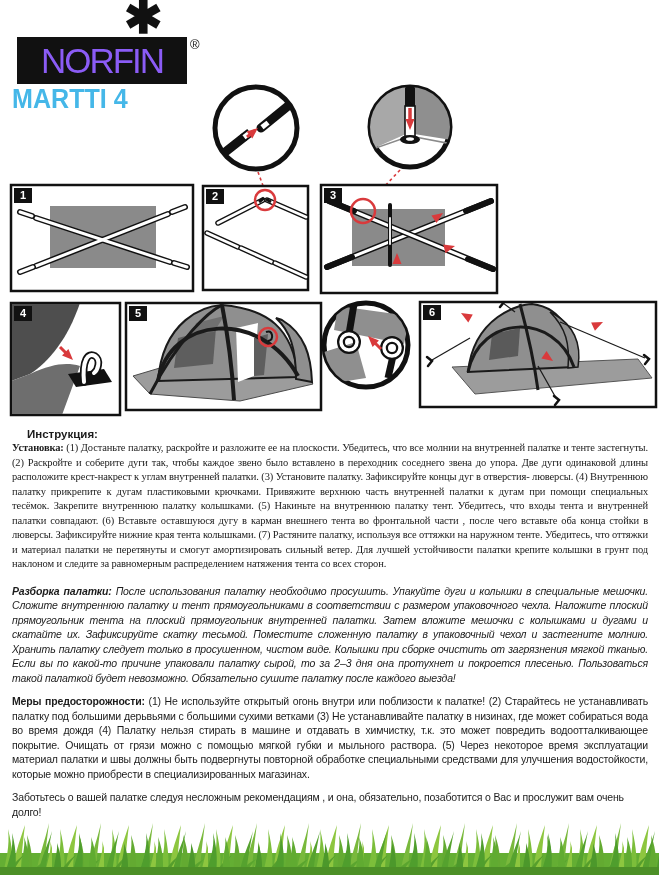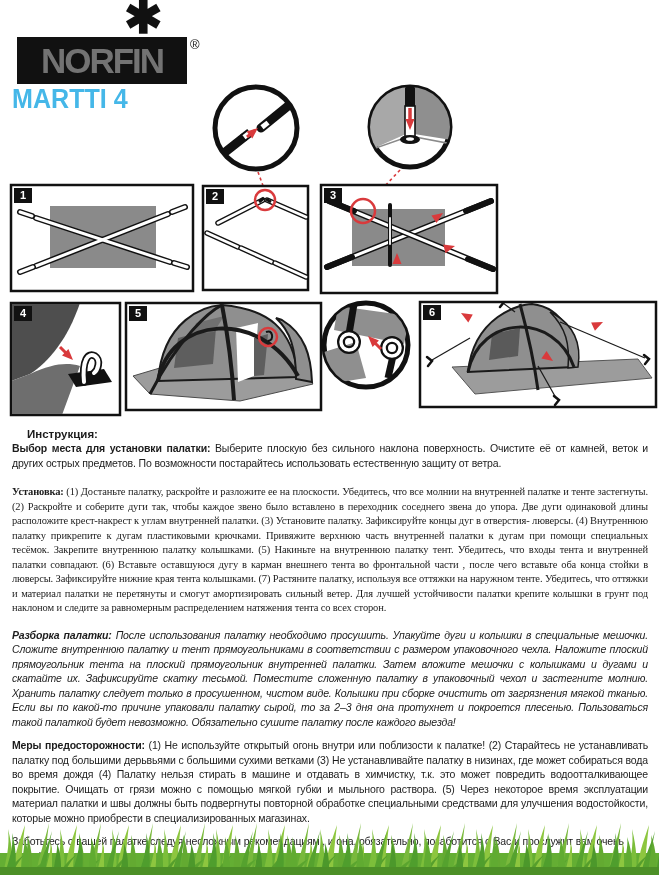--- a/index.html
+++ b/index.html
@@ -1,21 +1,21 @@
 <!DOCTYPE html>
 <html><head>
 <meta charset="utf-8">
 <style>
   html,body{margin:0;padding:0;background:#fff;}
   .page{position:relative;width:659px;height:875px;background:#fff;overflow:hidden;
         font-family:"Liberation Sans",sans-serif;color:#1c1c1c;}
   
   .logo-box{position:absolute;left:17px;top:37px;width:170px;height:47px;background:#111;
             display:flex;align-items:center;justify-content:center;}
-  .logo-text{color:#737373;font-weight:700;font-size:35px;letter-spacing:-2px;
+  .logo-text{color:#8b5cf6;font-weight:400;font-size:35px;letter-spacing:-2px;
              font-family:"Liberation Sans",sans-serif;transform:scaleY(1.02);}
   .snowflake{position:absolute;left:124px;top:-10px;font-size:46px;color:#111;font-weight:700;}
   .reg-mark{position:absolute;left:190px;top:37px;font-size:13px;color:#111;}
   .model{position:absolute;left:12px;top:84px;font-size:27px;font-weight:700;color:#45b7e8;
          letter-spacing:0px;transform:scaleX(0.93);transform-origin:left;}
   
   .figures{position:absolute;left:0;top:76px;}
   .badge{position:absolute;width:18px;height:15px;background:#111;color:#fff;
          font-size:11px;font-weight:700;text-align:center;line-height:15px;}
   
@@ -239,21 +239,20 @@
 
   <div class="badge" style="left:14px;top:188px">1</div>
   <div class="badge" style="left:206px;top:189px">2</div>
   <div class="badge" style="left:324px;top:188px">3</div>
   <div class="badge" style="left:14px;top:306px">4</div>
   <div class="badge" style="left:129px;top:306px">5</div>
   <div class="badge" style="left:423px;top:305px">6</div>
 
   <div class="textcol">
     <div class="h-instr">Инструкция:</div>
-    <p class="p-site"><b>Выбор места для установки палатки:</b> <span>Выберите плоскую без сильного наклона  поверхность. Очистите её от камней, веток и других острых предметов. По возможности постарайтесь использовать естественную защиту от ветра.</span></p>
     <p class="p-setup"><b>Установка:</b> <span>(1) Достаньте палатку, раскройте и разложите ее на плоскости. Убедитесь, что все молнии на внутренней палатке и тенте застегнуты. (2) Раскройте и соберите дуги так, чтобы каждое звено было вставлено в переходник соседнего звена до упора.  Две дуги одинаковой длины расположите крест-накрест к углам внутренней палатки. (3) Установите палатку. Зафиксируйте концы дуг  в отверстия- люверсы. (4) Внутреннюю палатку прикрепите к дугам пластиковыми крючками. Привяжите верхнюю часть внутренней палатки к дугам при помощи специальных тесёмок. Закрепите внутреннюю палатку колышками. (5) Накиньте на внутреннюю палатку тент. Убедитесь, что входы тента и внутренней палатки совпадают. (6) Вставьте оставшуюся дугу в карман внешнего тента во фронтальной части , после чего вставьте оба конца стойки в люверсы. Зафиксируйте нижние края тента колышками. (7) Растяните палатку, используя все оттяжки на наружном тенте. Убедитесь, что оттяжки и материал палатки не перетянуты и смогут амортизировать сильный ветер. Для лучшей устойчивости палатки крепите колышки в грунт под наклоном и следите за равномерным распределением натяжения тента со всех сторон.</span></p>
     <p class="p-take"><b>Разборка палатки:</b> <span>После использования палатку необходимо просушить. Упакуйте дуги и колышки в специальные мешочки. Сложите внутреннюю палатку и тент прямоугольниками в соответствии с размером упаковочного чехла. Наложите плоский прямоугольник тента на плоский прямоугольник внутренней палатки. Затем вложите мешочки с колышками и дугами и скатайте их. Зафиксируйте скатку тесьмой. Поместите сложенную палатку в упаковочный чехол и застегните молнию. Хранить палатку следует только в просушенном, чистом виде. Колышки при сборке очистить от загрязнения мягкой тканью. Если вы по какой-то причине упаковали палатку сырой, то за 2–3 дня она протухнет и покроется плесенью. Пользоваться такой палаткой будет невозможно. Обязательно сушите палатку после каждого выезда!</span></p>
     <p class="p-prec"><b>Меры предосторожности:</b> <span>(1) Не используйте открытый огонь внутри или поблизости к палатке! (2) Старайтесь не устанавливать палатку под большими дерьвьями с большими сухими ветками (3) Не устанавливайте палатку в низинах, где может собираться вода во время дождя (4) Палатку нельзя стирать в машине и отдавать в химчистку, т.к. это может повредить водоотталкивающее покрытие. Очищать от грязи можно с помощью мягкой губки и мыльного раствора. (5) Через некоторое время эксплуатации материал палатки и швы должны быть подвергнуты повторной обработке специальными средствами для улучшения водостойкости, которые можно приобрести в специализированных магазинах.</span></p>
     <p class="p-close">Заботьтесь о вашей палатке следуя несложным рекомендациям , и она, обязательно, позаботится о Вас и прослужит вам очень долго!</p>
   </div>
 
   <svg class="grass" width="659" height="58" viewBox="0 0 659 58">
     <defs>
       <pattern id="gp1" width="52" height="58" patternUnits="userSpaceOnUse">
         <path d="M3,58 C6,42 10,30 8,12 C13,32 13,46 12,58 Z" fill="#7cbe3a"></path>

